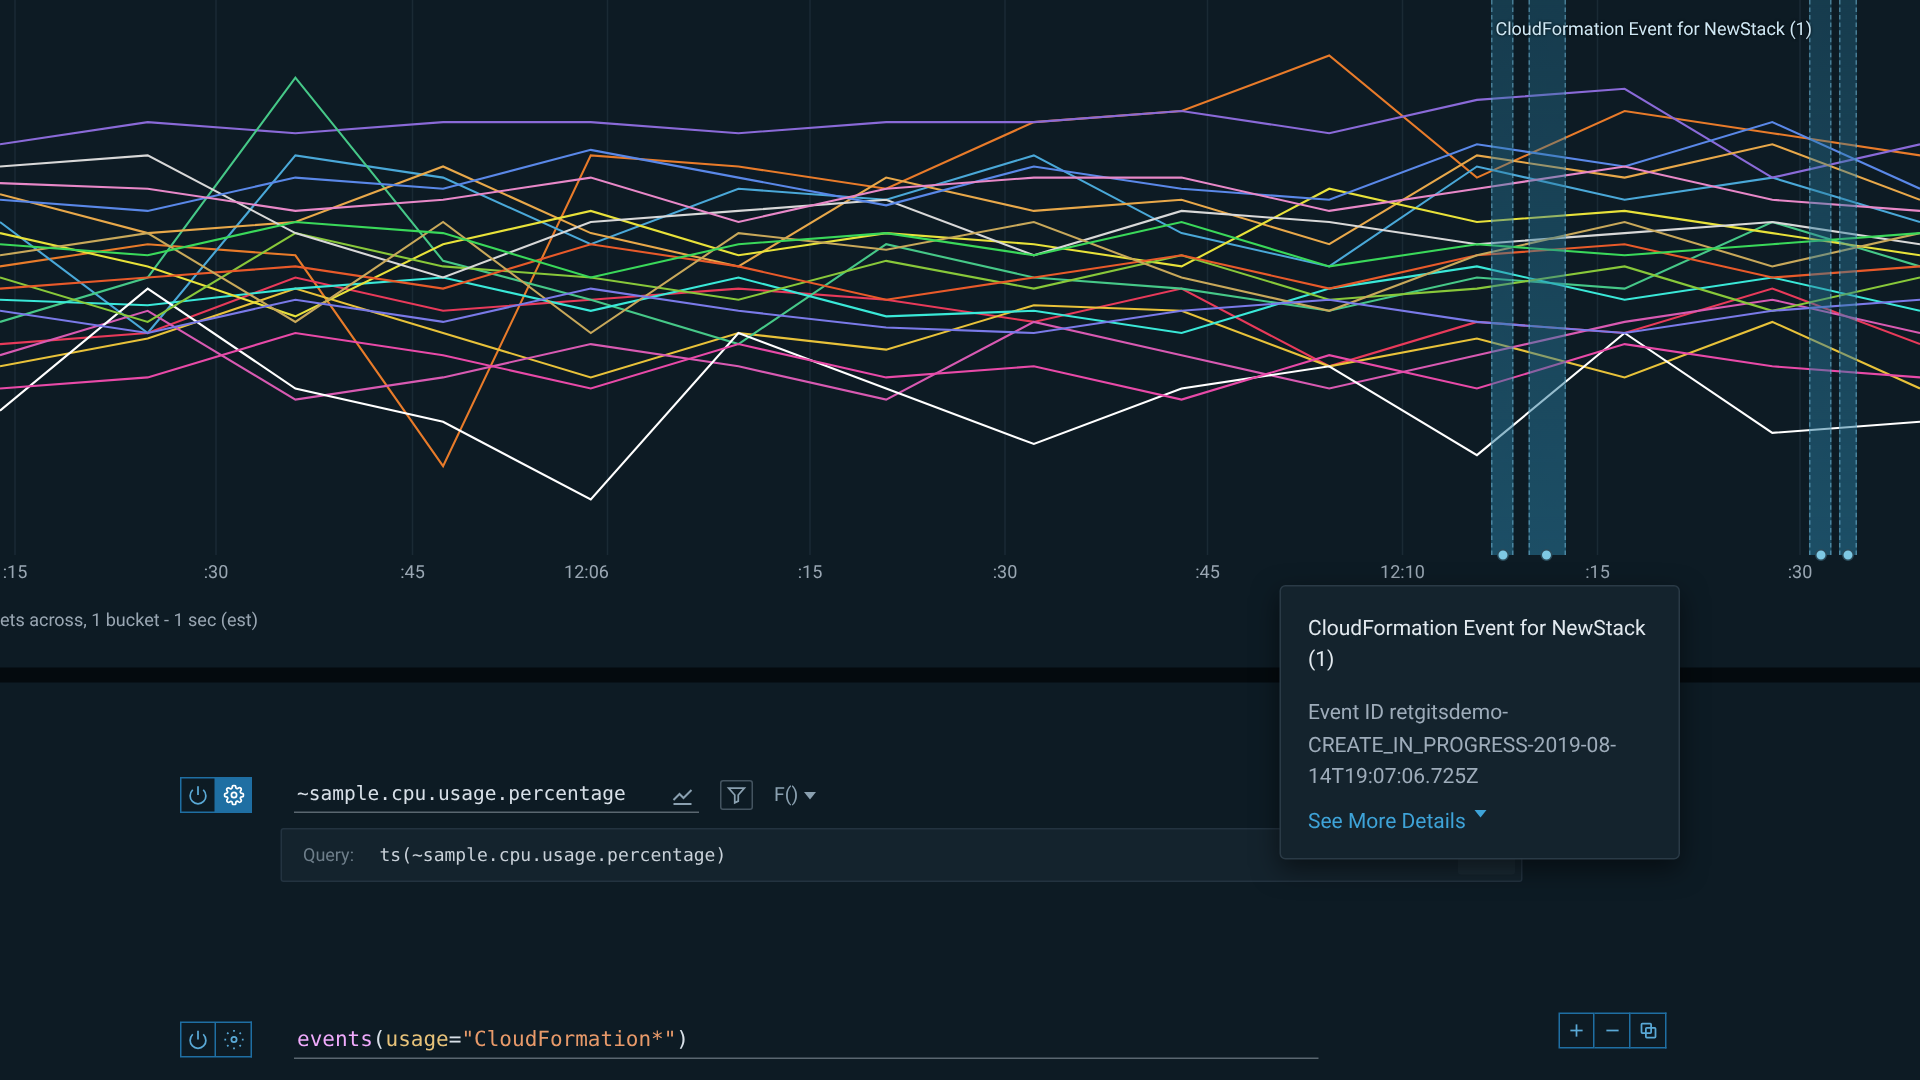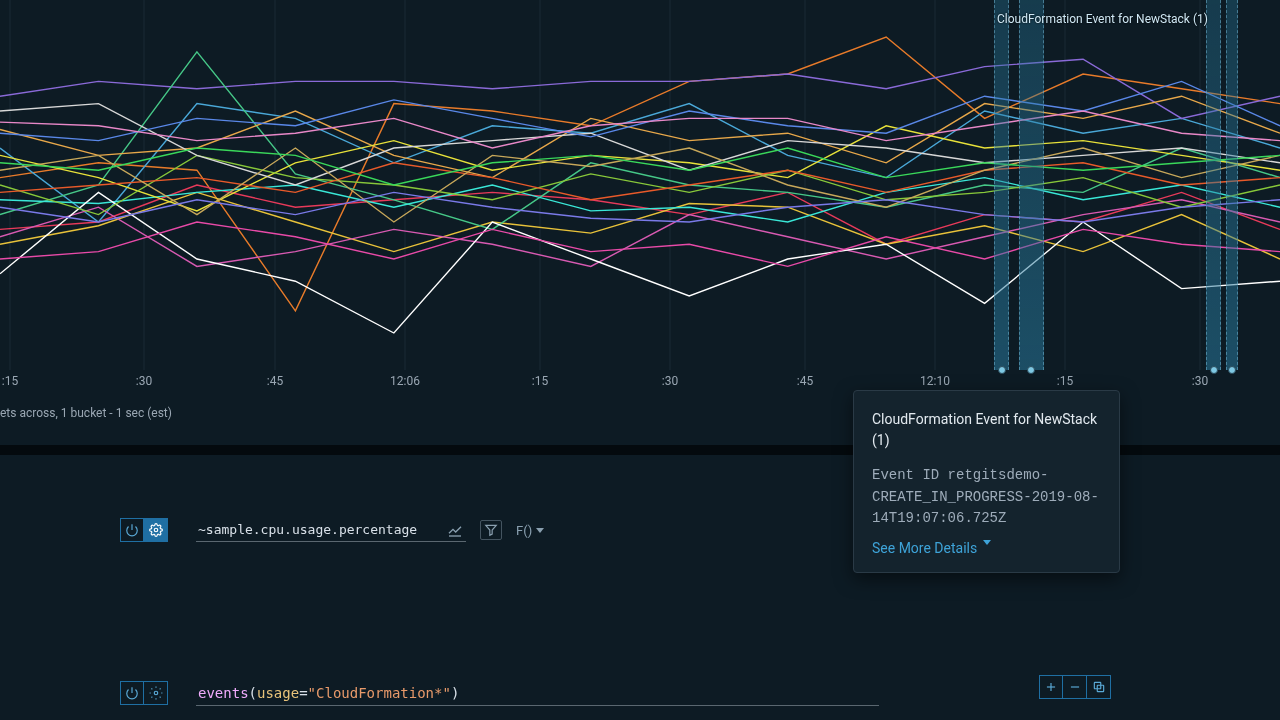--- a/index.html
+++ b/index.html
@@ -130,21 +130,21 @@
     padding:18px 18px 16px 18px;
     box-shadow:0 6px 18px rgba(0,0,0,0.5);
   }
   .tooltip .tt-title {
     color:#e2e9ef; font-size:14px; line-height:1.5; margin-bottom:14px;
   }
   .tooltip .tt-date {
     color:#d5dde4; font-size:14px; font-weight:600; line-height:1.5; margin-bottom:6px;
   }
   .tooltip .tt-body {
-    color:#9eacba; font-size:14px; line-height:1.55; margin-bottom:10px;font-family:Liberation Mono, monospace;
+    color:#9eacba; font-size:14px; line-height:1.55; margin-bottom:10px;
   }
   .tooltip .tt-link {
     color:#3ea3d8; font-size:14px; cursor:pointer;
     display:flex; align-items:flex-start; gap:6px;
   }
 
   .chevron-down {
     width:0; height:0; border-left:4px solid transparent; border-right:4px solid transparent;
     border-top:5px solid currentColor;
   }
@@ -198,21 +198,21 @@
       <div class="event-band" style="left: 1225.85px; width: 11.8154px;"></div>
       <div class="event-dot" style="left: 1227.75px; top: 366px;"></div>
     </div>
 
   <div class="event-header-label" style="left:997px;">CloudFormation Event for NewStack (1)</div>
 
   <div class="x-axis-labels" id="x-axis">
       <div class="x-tick" style="left: 10px;">:15</div>
       <div class="x-tick" style="left: 144px;">:30</div>
       <div class="x-tick" style="left: 275px;">:45</div>
-      <div class="x-tick" style="left: 405px;">12:06</div>
+      <div class="x-tick" style="left: 391px;">12:06</div>
       <div class="x-tick" style="left: 540px;">:15</div>
       <div class="x-tick" style="left: 670px;">:30</div>
       <div class="x-tick" style="left: 805px;">:45</div>
       <div class="x-tick" style="left: 935px;">12:10</div>
       <div class="x-tick" style="left: 1065px;">:15</div>
       <div class="x-tick" style="left: 1200px;">:30</div>
     </div>
 </div>
 
 <div class="summary-line">ets across, 1 bucket - 1 sec (est)</div>
@@ -270,20 +270,25 @@
       </div>
       <div class="icon-btn">
         <svg viewBox="0 0 24 24" fill="none" stroke="currentColor" stroke-width="2">
             <rect x="9" y="9" width="11" height="11" rx="1"></rect>
             <rect x="4" y="4" width="11" height="11" rx="1"></rect>
           </svg>
       </div>
     </div>
   </div>
 
+  <div class="query-display">
+    <div class="bg-hilite"></div>
+    <span class="qlabel">Query:</span>
+    <code>ts(~sample.cpu.usage.percentage)</code>
+  </div>
 </div>
 
 <div class="query-panel second">
   <div class="query-row">
     <div class="icon-pair" style="margin-left:112px;">
       <div class="icon-btn">
         <svg viewBox="0 0 24 24" fill="none" stroke="currentColor" stroke-width="2">
             <path d="M18 6c2 2 3 4 3 7a9 9 0 1 1-18 0c0-3 1-5 3-7M12 2v10"></path>
           </svg>
       </div>

